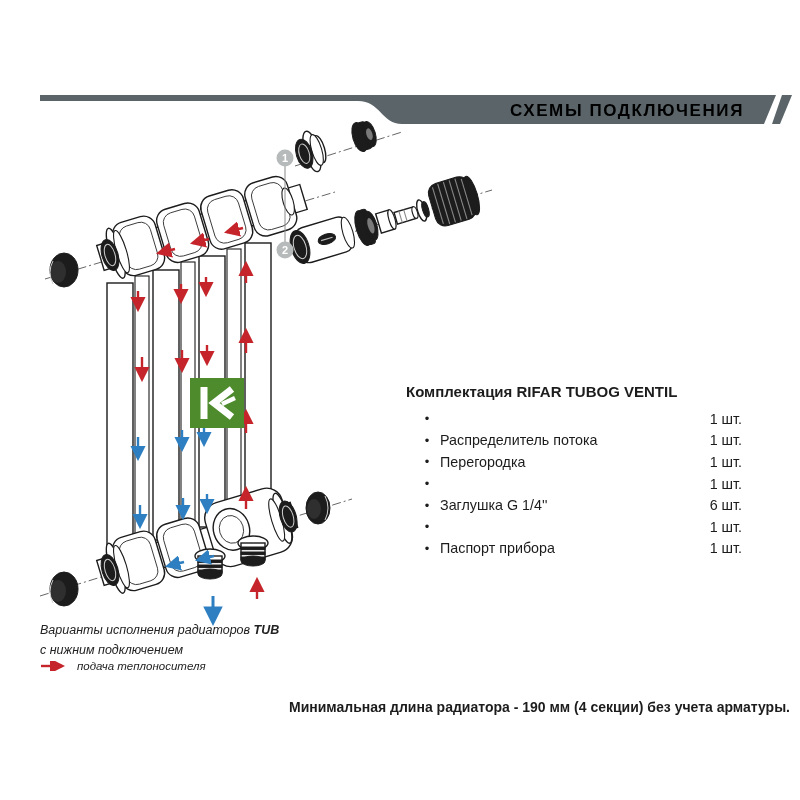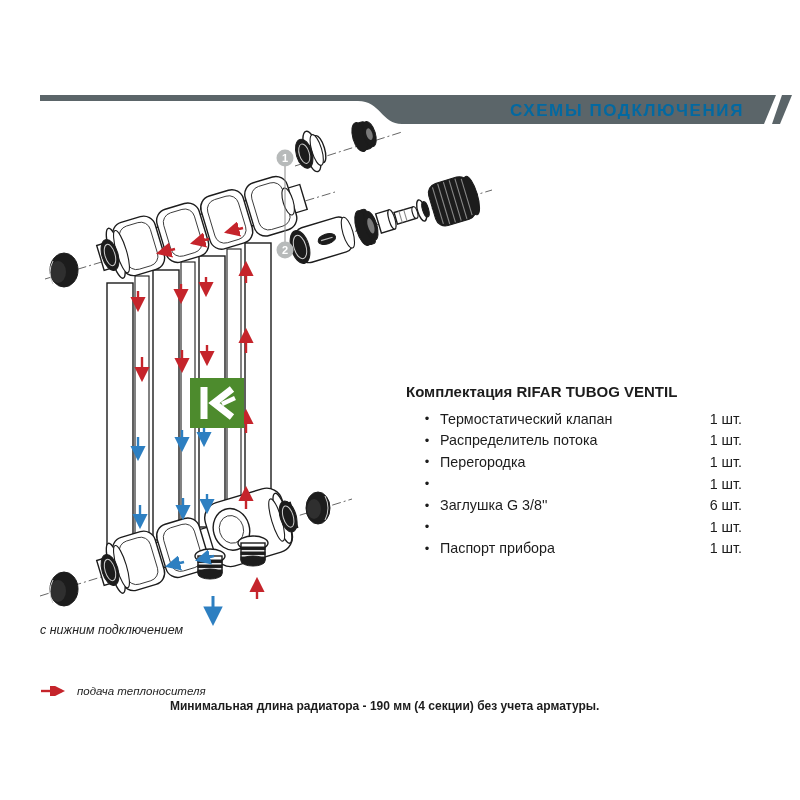--- a/index.html
+++ b/index.html
@@ -8,21 +8,21 @@
     background:#fff;font-family:"Liberation Sans",sans-serif;color:#1c1c1c;
   }
   :root{
     --bar-gray:#5b6569;--accent-red:#c5242b;--flow-blue:#2d7fc1;
     --logo-green:#4d8b2d;--callout-gray:#b7baba;--line-dark:#1c1c1c;
   }
   #scene{position:absolute;left:0;top:0;z-index:1;}
   .txt{position:absolute;z-index:2;}
   
   .bar-fill{fill:var(--bar-gray);}
-  .header-title{top:101px;right:56px;color:#0369a1;font-weight:bold;font-size:17px;letter-spacing:1.6px;}
+  .header-title{top:101px;right:56px;color:#000000;font-weight:bold;font-size:17px;letter-spacing:1.6px;}
   
   .wh{fill:#fff;stroke:var(--line-dark);stroke-width:1.4;}
   .wh2{fill:#fff;stroke:var(--line-dark);stroke-width:1.1;}
   .inr{fill:none;stroke:#3a3a3a;stroke-width:0.9;}
   .blk{fill:var(--line-dark);stroke:var(--line-dark);stroke-width:1;}
   .gry{fill:#7a7a7a;}
   .axis{stroke:#666;stroke-width:1;stroke-dasharray:9 3 2 3;fill:none;}
   .ldr{stroke:#8a8a8a;stroke-width:1;}
   .ar{stroke:var(--accent-red);stroke-width:2.4;}
   .ab{stroke:var(--flow-blue);stroke-width:2.4;}
@@ -37,25 +37,25 @@
   .parts-t2{font-weight:bold;font-size:16.5px;margin-top:6px;}
   .parts-t2 .red{color:var(--accent-red);}
   .parts-rows{margin-top:8px;}
   .prow{display:flex;align-items:center;height:21.6px;font-size:14.3px;}
   .prow .bullet{width:10px;margin-left:16px;margin-right:8px;text-align:center;font-size:13px;}
   .prow .qty{margin-left:auto;}
   
   .caption{left:40px;top:620px;font-style:italic;font-size:12.5px;line-height:1.6;color:#222;}
   .caption b{font-weight:bold;}
   
-  .legend{left:38px;top:680px;}
+  .legend{left:38px;top:655px;}
   .lrow{display:flex;align-items:center;height:22px;font-style:italic;font-size:11.5px;color:#222;}
   .lrow svg{margin-right:9px;}
   
-  .footnote{left:170px;top:699px;width:620px;text-align:left;font-weight:bold;font-size:12px;}
+  .footnote{left:170px;top:699px;width:620px;text-align:right;font-weight:bold;font-size:14px;}
 </style>
 </head>
 <body>
 
 <svg id="scene" width="800" height="800" viewBox="0 0 800 800">
   <defs>
     <marker id="mr" viewBox="0 0 10 10" refX="8" refY="5" markerWidth="6.5" markerHeight="6.5" orient="auto-start-reverse">
       <path d="M0,0 L10,5 L0,10 z" fill="#c5242b"></path>
     </marker>
     <marker id="mb" viewBox="0 0 10 10" refX="8" refY="5" markerWidth="6.5" markerHeight="6.5" orient="auto-start-reverse">
@@ -250,55 +250,58 @@
   </g>
 </svg>
 
 <div class="txt header-title">СХЕМЫ ПОДКЛЮЧЕНИЯ</div>
 
 <div class="txt parts">
   <div class="parts-t1">Комплектация RIFAR TUBOG VENTIL</div>
   <div class="parts-rows">
     <div class="prow">
         <span class="bullet">•</span>
-        <span>Термостатический клапан</span>
         <span class="qty">1 шт.</span>
       </div>
     <div class="prow">
         <span class="bullet">•</span>
         <span>Распределитель потока</span>
         <span class="qty">1 шт.</span>
       </div>
     <div class="prow">
         <span class="bullet">•</span>
         <span>Перегородка</span>
         <span class="qty">1 шт.</span>
       </div>
     <div class="prow">
         <span class="bullet">•</span>
         <span class="qty">1 шт.</span>
       </div>
     <div class="prow">
         <span class="bullet">•</span>
-        <span>Заглушка G 3/8''</span>
+        <span>Заглушка G 1/4''</span>
         <span class="qty">6 шт.</span>
       </div>
     <div class="prow">
         <span class="bullet">•</span>
         <span class="qty">1 шт.</span>
       </div>
     <div class="prow">
         <span class="bullet">•</span>
         <span>Паспорт прибора</span>
         <span class="qty">1 шт.</span>
       </div>
   </div>
 </div>
 
 <div class="txt caption">
+  <div>
+    <span>Варианты исполнения радиаторов</span>
+    <b>TUB</b>
+  </div>
   <div>с нижним подключением</div>
 </div>
 
 <div class="txt legend">
   <div class="lrow">
     <svg width="30" height="10">
       <line x1="3" y1="5" x2="24" y2="5" class="ar" marker-end="url(#mr)"></line>
     </svg>
     <span>подача теплоносителя</span>
   </div>

